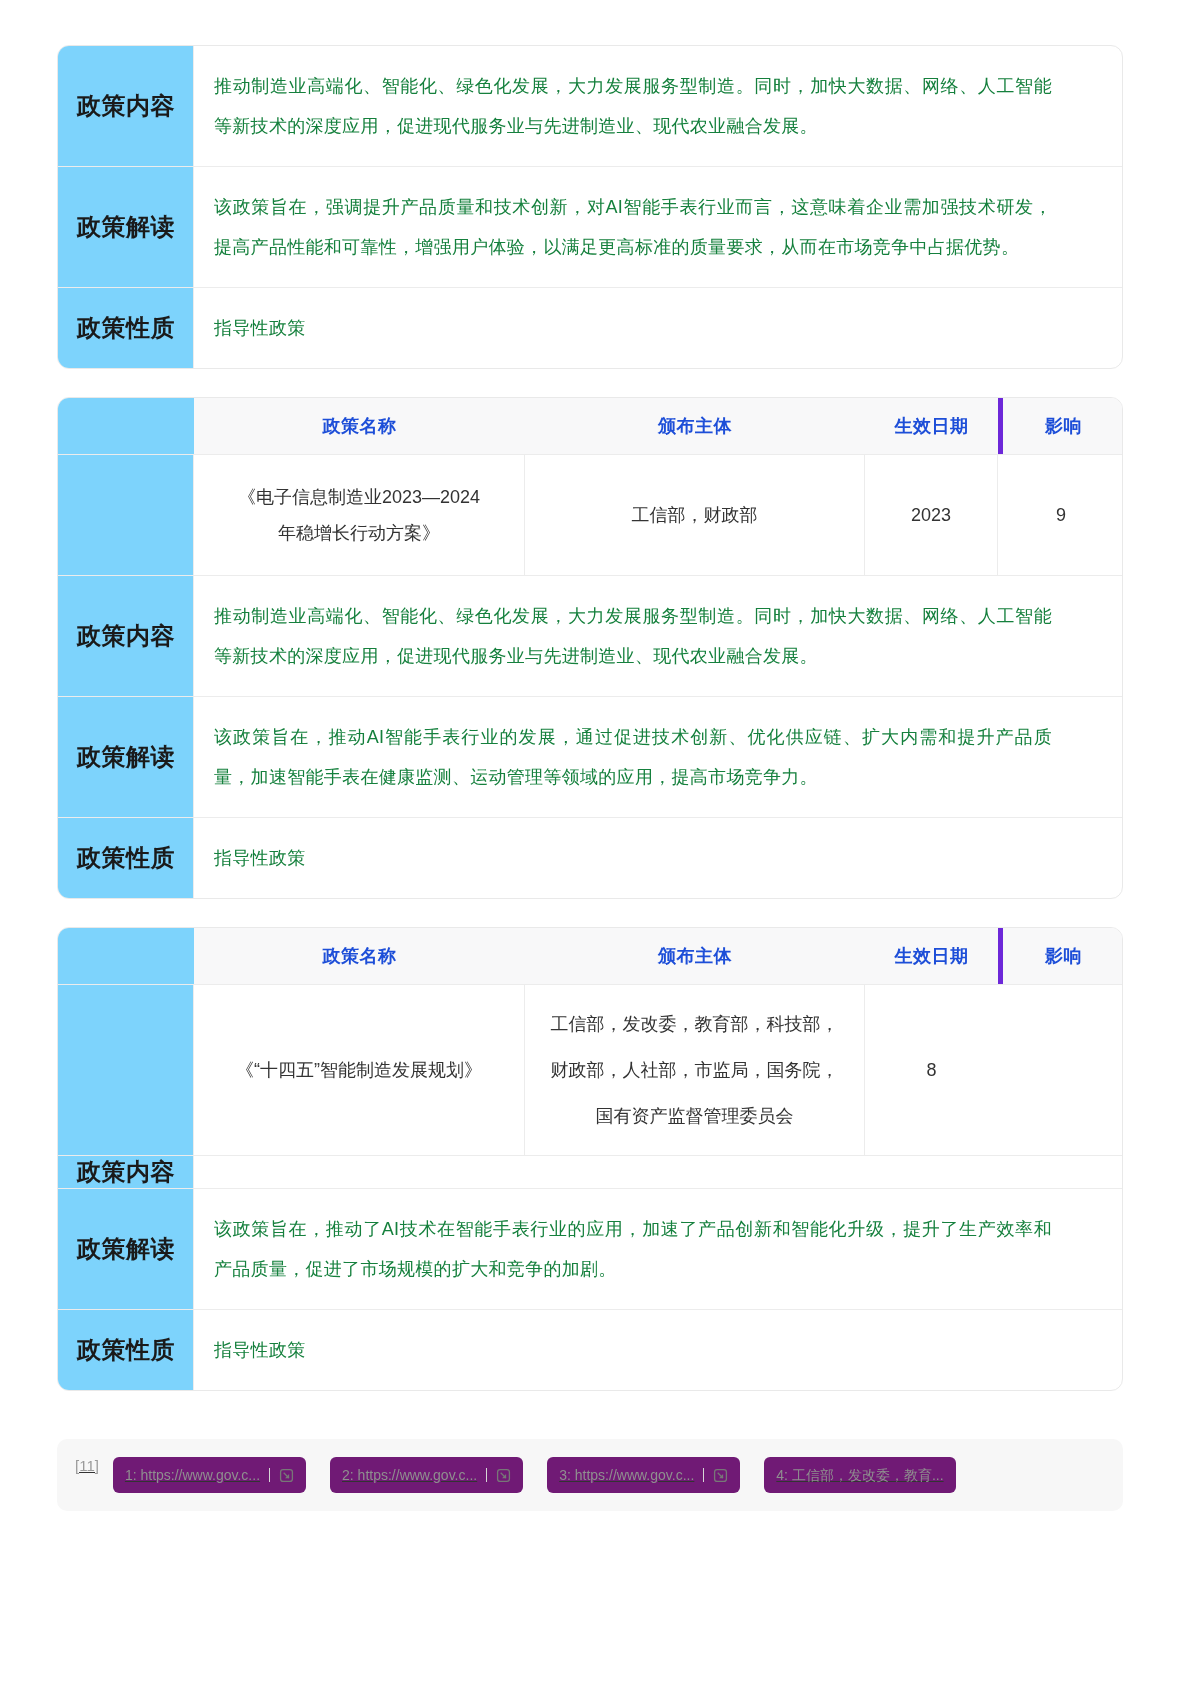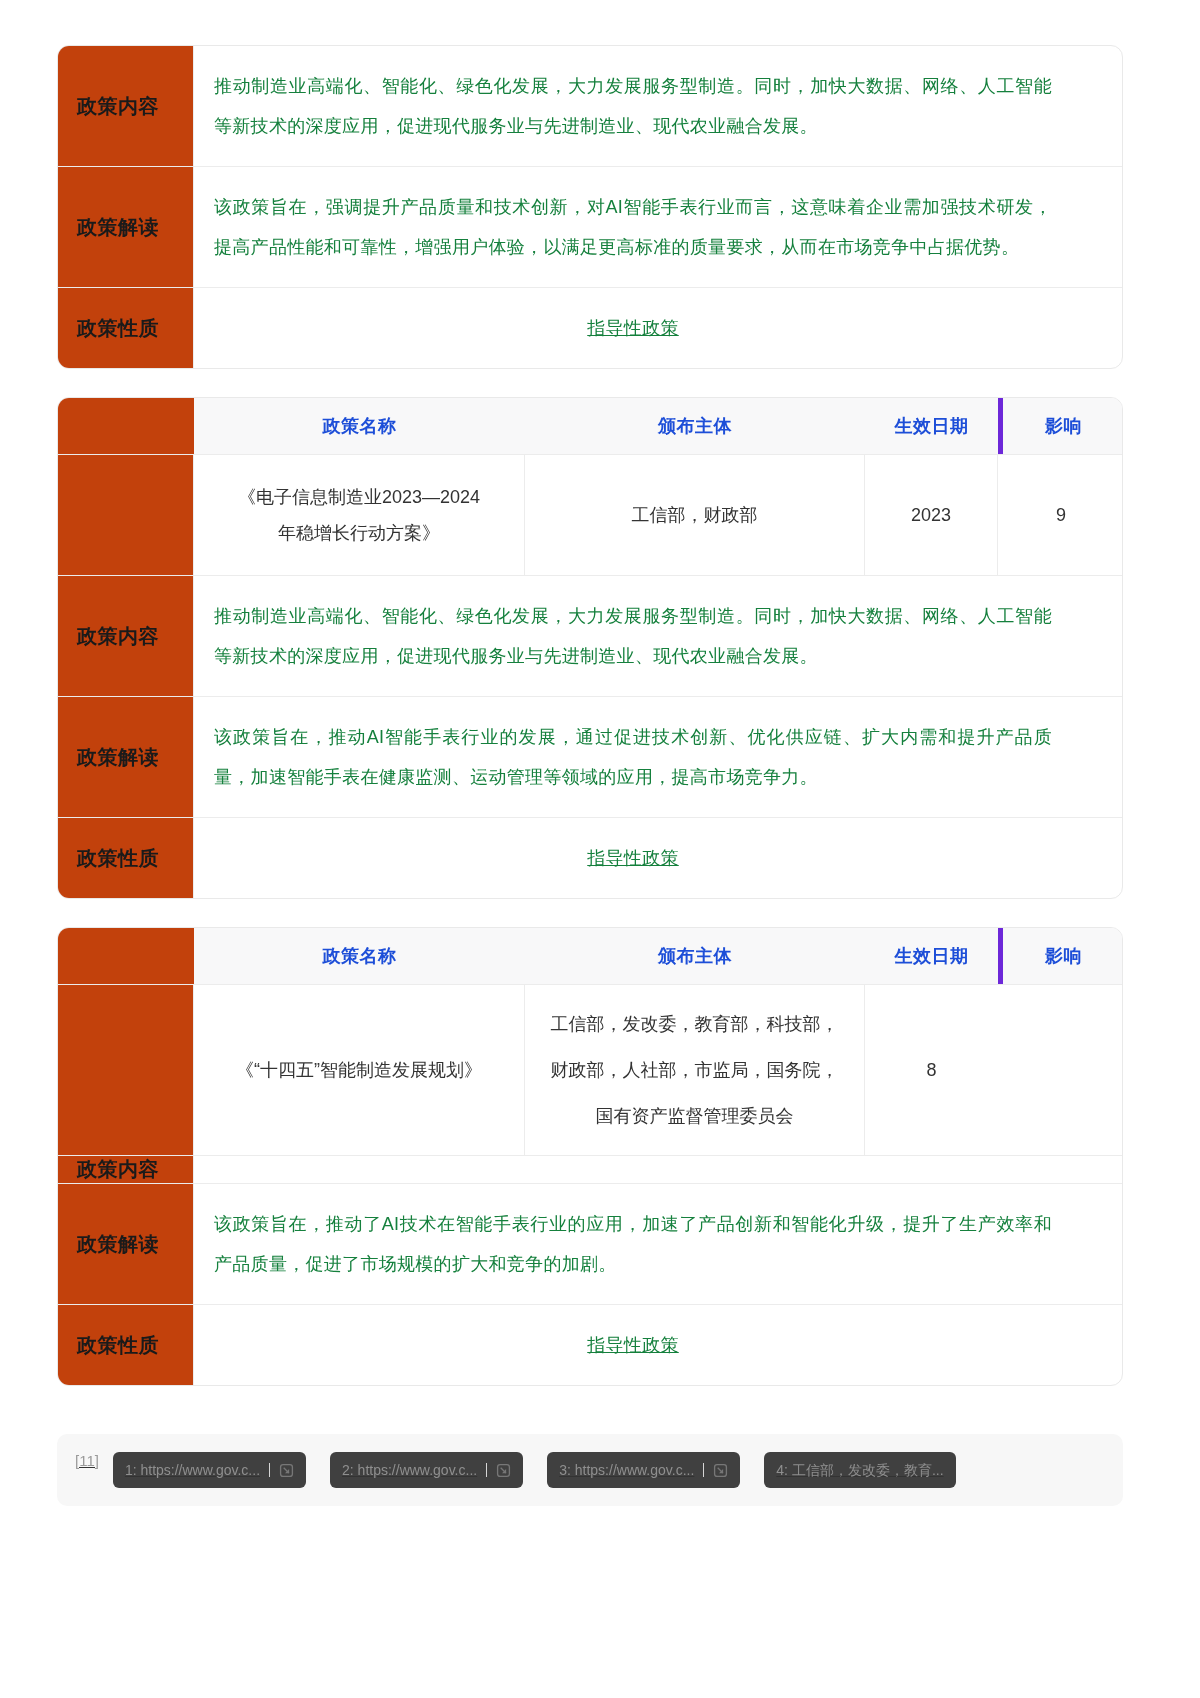--- a/index.html
+++ b/index.html
@@ -13,23 +13,23 @@
     width:1066px;border:1px solid #e9e9e9;border-radius:12px;
     overflow:hidden;background:#ffffff;box-sizing:border-box;
   }
   .card + .card{margin-top:28px;}
   .row{display:grid;}
   .row + .row{border-top:1px solid #ececec;}
   .row-2col{grid-template-columns:136px 930px;}
   .row-5col{grid-template-columns:136px 331px 340px 133px 126px;}
   .cell{box-sizing:border-box;}
   .label-cell{
-    background:#c2410c;border-right:1px solid #ececec;
+    background:#7dd3fc;border-right:1px solid #ececec;
     display:flex;align-items:center;padding-left:19px;
-    font-weight:700;font-size:20px;color:#1a1a1a;letter-spacing:.5px;
+    font-weight:700;font-size:24px;color:#1a1a1a;letter-spacing:.5px;
   }
   .header-row{background:#f8f8f9;}
   .header-row .label-cell{border-right:none;}
   .hcell{
     display:flex;align-items:center;justify-content:center;
     font-weight:700;font-size:18px;color:#1d4ed8;
     padding:8px 0;min-height:56px;letter-spacing:.5px;
   }
   .hcell.impact-col{border-left:5px solid #6d28d9;}
   .vcell{
@@ -37,32 +37,32 @@
     font-size:18px;color:#333333;padding:16px 0;
   }
   .vcell.name-col,.vcell.issuer-col,.vcell.date-col{border-right:1px solid #ececec;}
   .vcell.name-col p{margin:8px;padding:0 27px;line-height:36px;}
   .vcell.issuer-col p{margin:0;padding:0 24px;line-height:46px;}
   .content-cell{padding:20px 0 20px 20px;font-size:18px;color:#15803d;}
   .content-cell p{
     margin:0;max-width:838px;line-height:40px;
     text-align:justify;text-justify:inter-ideograph;letter-spacing:.3px;
   }
-  .content-cell p.single{text-align:center;text-decoration:underline;}
+  .content-cell p.single{text-align:left;}
   
   .citations{
     margin-top:48px;width:1066px;box-sizing:border-box;
     background:#f7f7f7;border-radius:10px;padding:18px 18px;
     display:flex;align-items:flex-start;gap:14px;text-decoration:underline;
   }
   .cite-ref{color:#9a9a9a;font-size:15px;flex:0 0 auto;}
   .chips{display:flex;align-items:center;gap:24px;}
   .chip{
     display:inline-flex;align-items:center;gap:9px;
-    background:#404040;border-radius:6px;padding:9px 12px;
+    background:#701a75;border-radius:6px;padding:9px 12px;
     font-size:14px;line-height:18px;color:#8f8f8f;cursor:pointer;
     white-space:nowrap;
   }
   .chip .divider{width:1px;height:14px;background:#d6d6d6;}
   .chip .ext-icon{display:inline-flex;color:#777777;}
   .chip .ext-icon svg{width:15px;height:15px;display:block;}
 </style>
 </head>
 <body>
 

